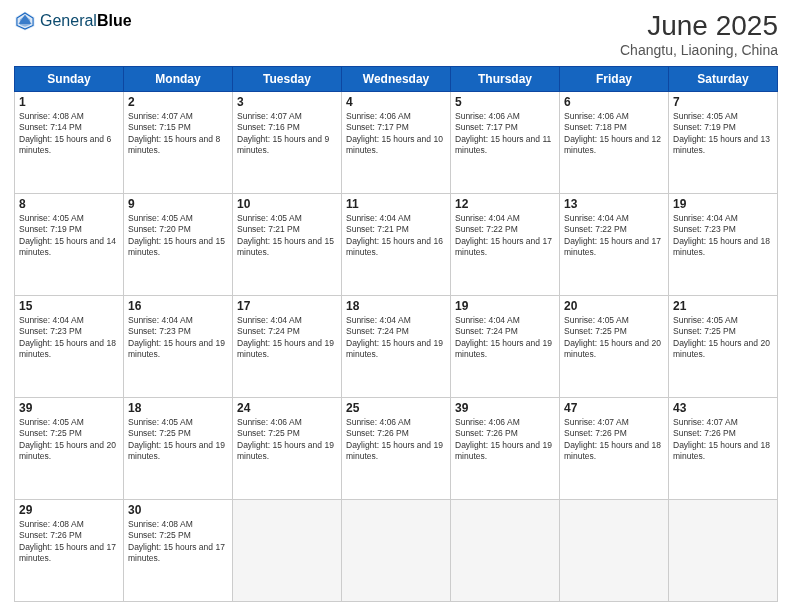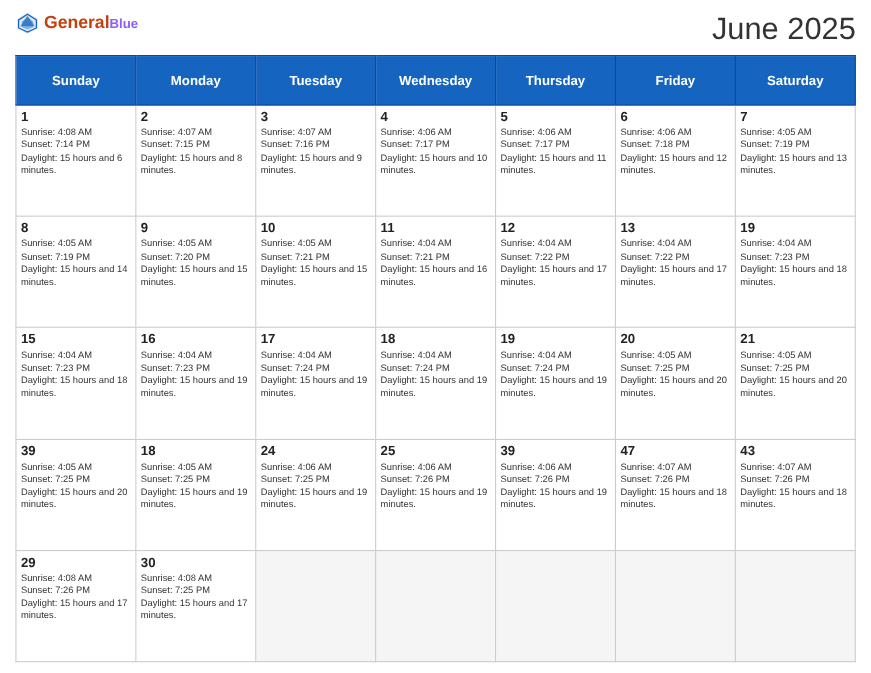--- a/index.html
+++ b/index.html
@@ -23,27 +23,27 @@
       align-items: flex-start;
       margin-bottom: 8px;
     }
     .logo {
       display: flex;
       align-items: center;
       gap: 4px;
     }
     .logo-text-general {
       font-size: 16px;
+      font-weight: normal;
+      color: #0c4a6e;
+    }
+    .logo-text-blue {
+      font-size: 16px;
       font-weight: bold;
-      color: #c2410c;
-    }
-    .logo-text-blue {
-      font-size: 12px;
-      font-weight: bold;
-      color: #8b5cf6;
+      color: #000000;
     }
     .logo-icon {
       width: 22px;
       height: 22px;
     }
     .title-block {
       text-align: right;
     }
     .main-title {
       font-size: 28px;
@@ -59,21 +59,21 @@
       border: 1px solid #ccc;
       border-collapse: collapse;
       width: 100%;
       table-layout: fixed;
     }
     .calendar th {
       background-color: #1565C0;
       color: white;
       text-align: center;
       font-size: 12px;
-      padding: 15px 3px;
+      padding: 5px 3px;
       border: 1px solid #0d47a1;
       font-weight: bold;
     }
     .calendar td {
       border: 1px solid #ccc;
       vertical-align: top;
       padding: 3px 4px;
       font-size: 9px;
       color: #333;
       background: #fff;
@@ -110,20 +110,21 @@
         <polygon points="15,4 26,11 26,21 15,26 4,21 4,11" fill="none" stroke="#1565C0" stroke-width="1.5"></polygon>
         <polygon points="15,8 22,13 22,20 15,23 8,20 8,13" fill="#1565C0" opacity="0.4"></polygon>
         <path d="M15,6 L24,19 L6,19 Z" fill="#1565C0" opacity="0.7"></path>
       </svg>
       <div>
         <span class="logo-text-general">General</span><span class="logo-text-blue">Blue</span>
       </div>
     </div>
     <div class="title-block">
       <div class="main-title">June 2025</div>
+      <div class="subtitle">Changtu, Liaoning, China</div>
     </div>
   </div>
 
   <table class="calendar">
     <thead>
       <tr>
         <th>Sunday</th>
         <th>Monday</th>
         <th>Tuesday</th>
         <th>Wednesday</th>

